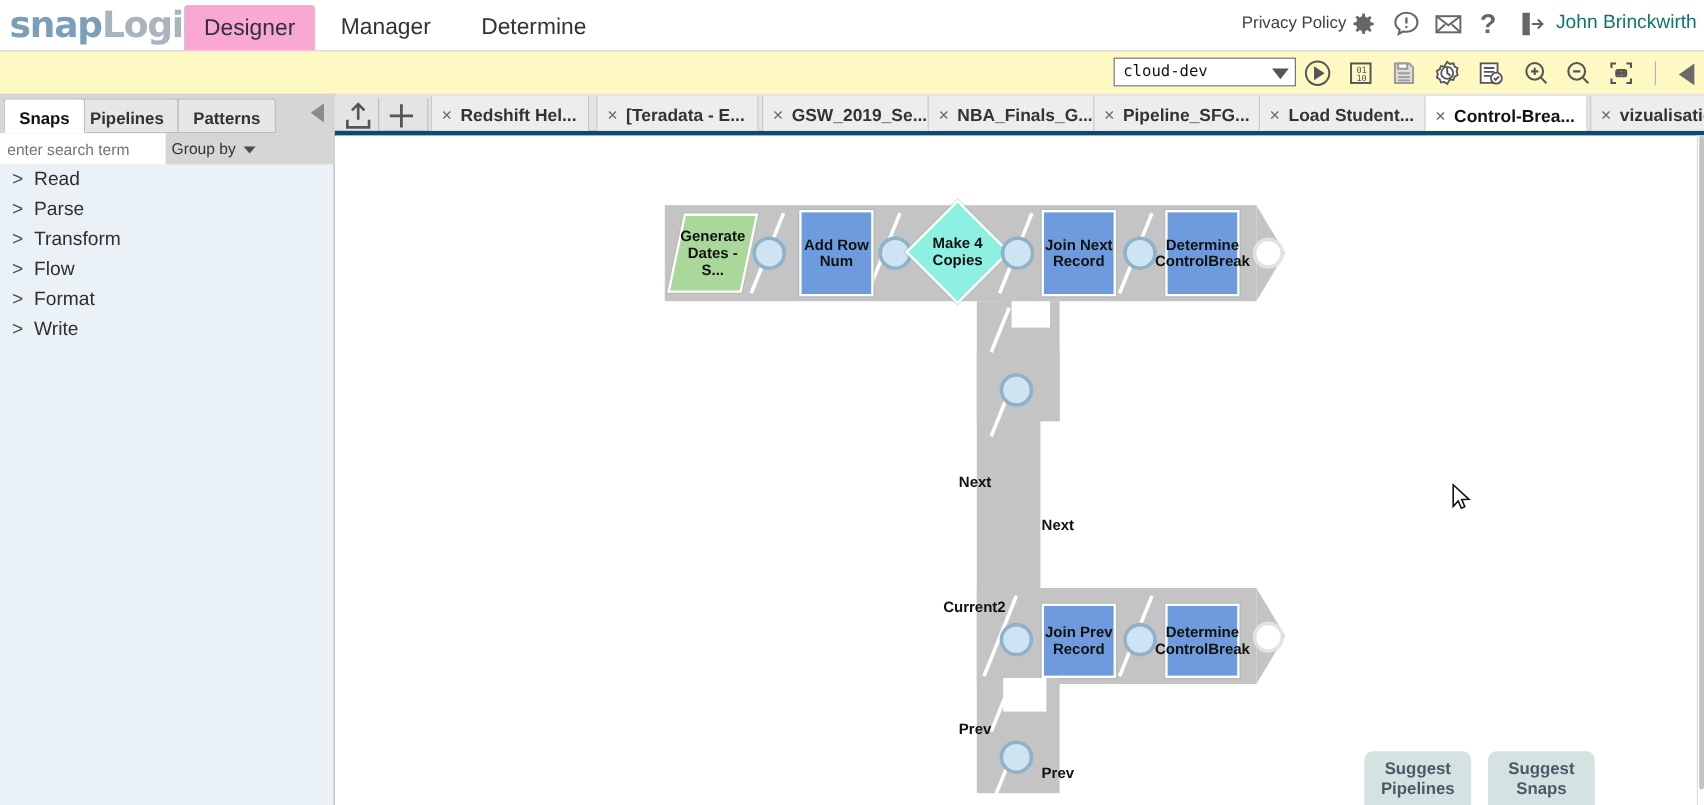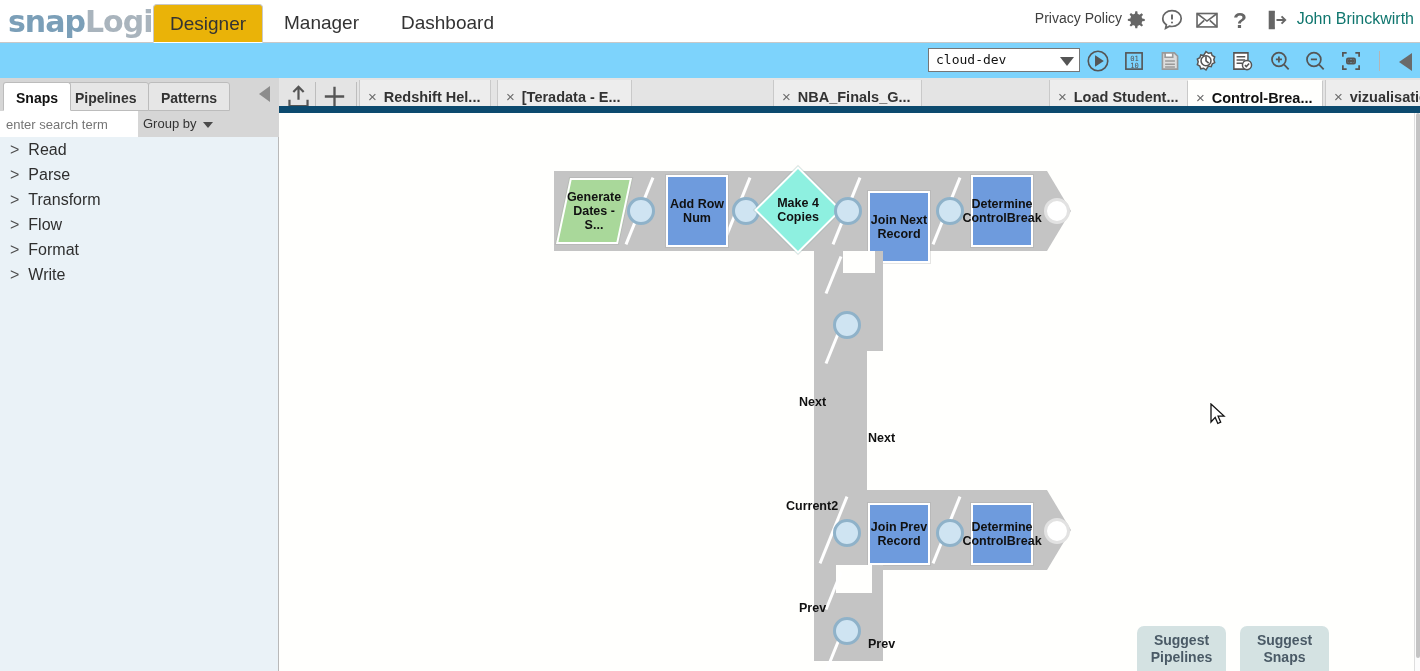--- a/index.html
+++ b/index.html
@@ -28,21 +28,21 @@
   #logo .s2 { color: #a9b4bd; }
   #logo .dot { color: #7b9fb8; font-size: 16px; vertical-align: top; }
 
   .navtab {
     position: absolute; top: 4px; height: 39px;
     font-size: 19px; color: #333;
     padding: 8px 16px 0 16px;
     cursor: pointer; white-space: nowrap;
   }
   .navtab.active {
-    background: #eab308;
+    background: #f9a8d4;
     border: 1px solid #c8c8c8;
     border-bottom: 1px solid #fff;
     border-radius: 4px 4px 0 0;
     z-index: 3;
   }
   #tab-designer { left: 153px; }
   #tab-manager  { left: 268px; }
   #tab-dashboard{ left: 385px; }
 
   #privacy {
@@ -59,21 +59,21 @@
   #ic-help  { right: 167px; }
   #ic-logout{ right: 130px; }
   #username {
     position: absolute; right: 6px; top: 10px;
     font-size: 16px; color: #0f766e; white-space: nowrap;
   }
 
   
   #toolbar2 {
     position: absolute; left: 0; top: 43px; width: 1420px; height: 52px;
-    background: #7dd3fc;
+    background: #fef9c3;
     border-bottom: 1px solid #cfcfcf;
   }
   #env-select {
     position: absolute; right: 340px; top: 5px;
     width: 152px; height: 24px;
     background: #fff; border: 1px solid #767676;
     font-family: "DejaVu Sans Mono", monospace;
     font-size: 13px; color: #111;
     padding: 3px 22px 0 7px;
     cursor: pointer;
@@ -170,21 +170,21 @@
     height: 25px; padding-left: 10px;
     font-size: 16px; color: #2f2f2f;
     line-height: 25px; cursor: pointer;
   }
   .cat-item .arrow { color: #4f4f4f; margin-right: 9px; }
 
   
   #tabstrip {
     position: absolute; left: 279px; top: 78px; width: 1141px; height: 35px;
     background: #e4e4e4;
-    border-bottom: 7px solid #0c4a6e;
+    border-bottom: 4px solid #0c4a6e;
     overflow: hidden;
   }
   #btn-upload, #btn-add {
     position: absolute; top: 3px; width: 31px; height: 31px;
     cursor: pointer; color: #555;
   }
   #btn-upload { left: 4px; }
   #btn-add { left: 40px; }
   .ptabs-sep {
     position: absolute; top: 4px; width: 1px; height: 29px;
@@ -300,21 +300,21 @@
 <body>
 
 <div id="topbar">
 
   <div id="logo">
     <span class="lg"><span class="s1">snap</span><span class="s2">Logic</span><span class="dot">·</span></span>
   </div>
 
   <div class="navtab active" id="tab-designer">Designer</div>
   <div class="navtab" id="tab-manager">Manager</div>
-  <div class="navtab" id="tab-dashboard">Dashboard</div>
+  <div class="navtab" id="tab-dashboard">Determine</div>
 
   <div id="privacy">Privacy Policy</div>
 
   <div class="tbicon" id="ic-gear">
     <svg width="26" height="26" viewBox="0 0 24 24" fill="#666">
       <path d="M12 8.2a3.8 3.8 0 100 7.6 3.8 3.8 0 000-7.6zm0 5.9a2.1 2.1 0 110-4.2 2.1 2.1 0 010 4.2z"></path>
       <path d="M21 12.9v-1.8l-2.3-.4a6.9 6.9 0 00-.7-1.7l1.4-1.9-1.3-1.3-1.9 1.4a6.9 6.9 0 00-1.7-.7L14.1 4h-1.8l-.4 2.3c-.6.1-1.2.4-1.7.7L8.3 5.6 7 6.9l1.4 1.9c-.3.5-.6 1.1-.7 1.7L5.4 11v1.8l2.3.4c.1.6.4 1.2.7 1.7l-1.4 1.9 1.3 1.3 1.9-1.4c.5.3 1.1.6 1.7.7l.4 2.3h1.8l.4-2.3c.6-.1 1.2-.4 1.7-.7l1.9 1.4 1.3-1.3-1.4-1.9c.3-.5.6-1.1.7-1.7l2.3-.3z"></path>
     </svg>
   </div>
 
@@ -465,22 +465,28 @@
     </svg>
   </div>
   <div class="ptabs-sep" style="left:77px;"></div>
 
   <div class="ftab" style="left:80px;">
     <span class="x">×</span><span>Redshift Hel...</span>
   </div>
   <div class="ftab" style="left:218px;">
     <span class="x">×</span><span>[Teradata - E...</span>
   </div>
+  <div class="ftab" style="left:356px;">
+    <span class="x">×</span><span>GSW_2019_Se...</span>
+  </div>
   <div class="ftab" style="left:494px;">
     <span class="x">×</span><span>NBA_Finals_G...</span>
+  </div>
+  <div class="ftab" style="left:632px;">
+    <span class="x">×</span><span>Pipeline_SFG...</span>
   </div>
   <div class="ftab" style="left:770px;">
     <span class="x">×</span><span>Load Student...</span>
   </div>
   <div class="ftab active" style="left:908px;">
     <span class="x">×</span><span>Control-Brea...</span>
   </div>
   <div class="ftab" style="left:1046px;">
     <span class="x">×</span><span>vizualisatio</span>
   </div>
@@ -504,21 +510,21 @@
   <div class="snap snap-blue" style="left:386px; top:62px; width:62px; height:72px;">
     <span>Add Row Num</span>
   </div>
   <div class="conn" style="left:452px; top:84px;"></div>
 
   <div class="snap snap-diamond" style="left:487px; top:66px; width:62px; height:62px;">
     <span>Make 4 Copies</span>
   </div>
   <div class="conn" style="left:554px; top:84px;"></div>
 
-  <div class="snap snap-blue" style="left:588px; top:62px; width:62px; height:72px;margin-top:16px;">
+  <div class="snap snap-blue" style="left:588px; top:62px; width:62px; height:72px;">
     <span>Join Next Record</span>
   </div>
   <div class="conn" style="left:656px; top:84px;"></div>
 
   <div class="snap snap-blue" style="left:691px; top:62px; width:62px; height:72px;">
     <span>Determine ControlBreak</span>
   </div>
   <div class="conn-open" style="left:764px; top:85px;"></div>
 
   <div class="pipe" style="left:534px; top:138px; width:53px; height:314px;"></div>

